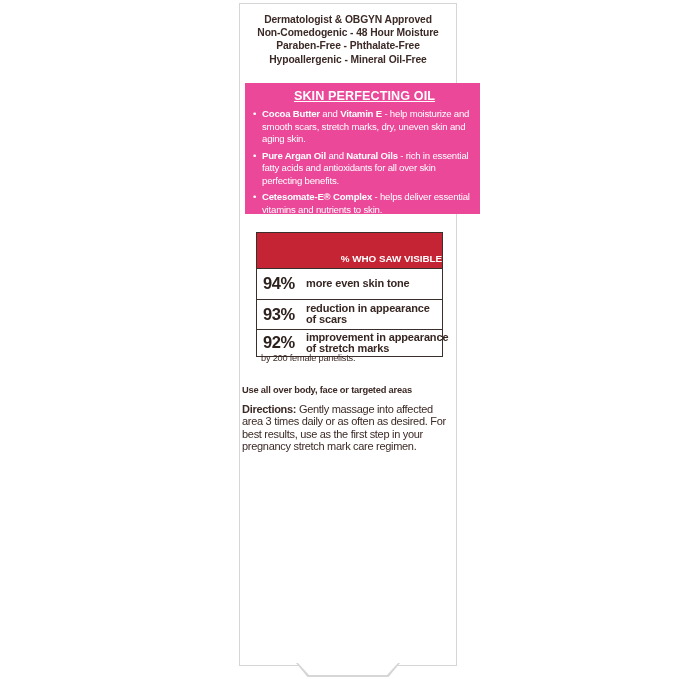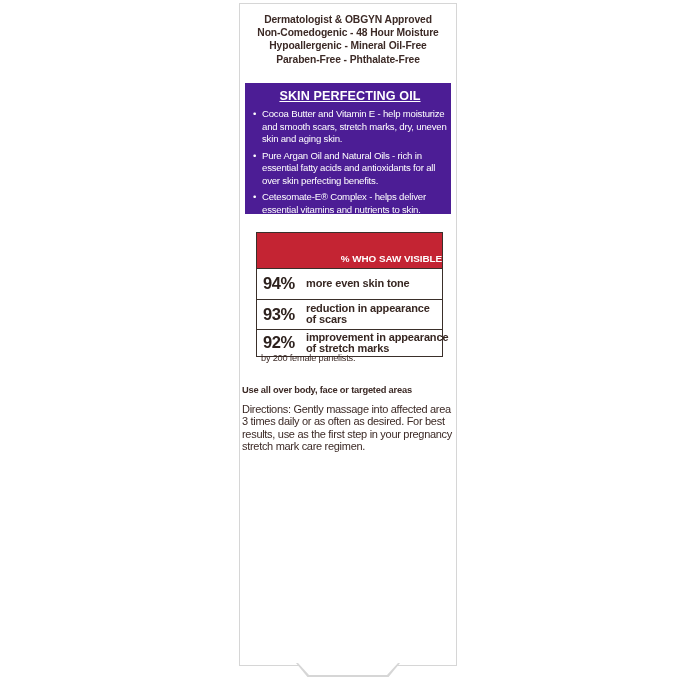--- a/index.html
+++ b/index.html
@@ -14,32 +14,32 @@
 
   
   .claims { position:absolute; top:9px; left:0; right:0; text-align:center; }
   .claims .claim-line {
     font-size:10.3px; font-weight:bold; color:#3c2a26;
     line-height:13.2px; letter-spacing:-0.1px; white-space:nowrap;
   }
 
   
   .redbox {
-    position:absolute; left:5px; top:79px; width:206px; height:131px;
-    background:#4c1d95; color:#ffffff; box-sizing:border-box;
+    position:absolute; left:5px; top:79px; width:235px; height:131px;
+    background:#ec4899; color:#ffffff; box-sizing:border-box;
     padding:5px 4px 0 8px;
   }
   .redbox-title {
     text-align:center; font-size:12.6px; font-weight:bold;
     text-decoration:underline; letter-spacing:0.1px; margin:1px 0 5px 0;
     white-space:nowrap;
   }
   .bullet { display:flex; font-size:9.6px; line-height:12.5px; letter-spacing:-0.2px; margin-bottom:4px; }
   .bullet .dot { flex:0 0 9px; width:9px; }
-  .b { font-weight:normal; }
+  .b { font-weight:bold; }
 
   
   .rtable {
     position:absolute; left:16px; top:228px; width:187px;
     border:1.5px solid #3a2f2a; box-sizing:border-box; background:#fff;
   }
   .rtable-header {
     background:#c42433; color:#fff; text-align:right; font-weight:bold;
     font-size:9.9px; line-height:11.6px; letter-spacing:-0.05px;
     padding:20px 0 3px 0;
@@ -87,22 +87,22 @@
 </style>
 </head>
 <body>
 
 <div class="stage">
   <div class="label">
 
     <div class="claims">
       <div class="claim-line">Dermatologist &amp; OBGYN Approved</div>
       <div class="claim-line">Non-Comedogenic - 48 Hour Moisture</div>
+      <div class="claim-line">Paraben-Free - Phthalate-Free</div>
       <div class="claim-line">Hypoallergenic - Mineral Oil-Free</div>
-      <div class="claim-line">Paraben-Free - Phthalate-Free</div>
     </div>
 
     <div class="redbox">
       <div class="redbox-title">SKIN PERFECTING OIL</div>
 
       <div class="bullet">
         <span class="dot">•</span>
         <span class="btext"><span class="b">Cocoa Butter</span><span> and </span><span class="b">Vitamin E</span><span> - help moisturize and smooth scars, stretch marks, dry, uneven skin and aging skin.</span></span>
       </div>
 

